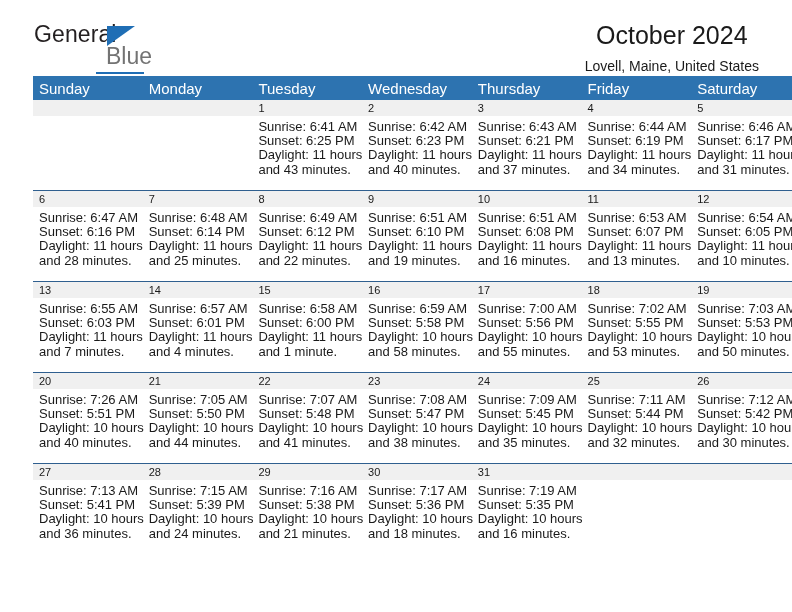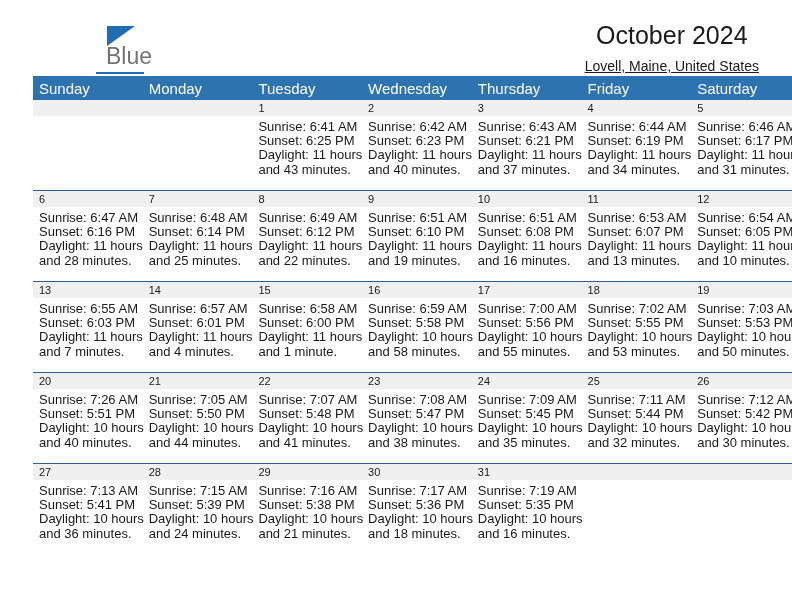--- a/index.html
+++ b/index.html
@@ -80,21 +80,20 @@
     color: #1a1a1a;
     line-height: 30px;
     white-space: nowrap;
   }
   .cal-subtitle {
     font-size: 14px;
     color: #1a1a1a;
     line-height: 20px;
     margin-top: 6px;
     white-space: nowrap;
-    text-decoration: underline;
   }
 
   
   .calendar {
     position: relative;
     width: 726px;
     border-collapse: collapse;
     table-layout: fixed;
   }
   .weekday-row {
@@ -148,20 +147,21 @@
   }
 </style>
 </head>
 <body>
 
 <div class="page">
 
   <div class="header">
 
     <div class="logo">
+      <span class="logo-general">General</span>
       <span class="logo-tri"></span>
       <span class="logo-blue">Blue</span>
       <span class="logo-underline"></span>
     </div>
 
     <div class="title-block">
       <div class="cal-title">October 2024</div>
       <div class="cal-subtitle">Lovell, Maine, United States</div>
     </div>
 

